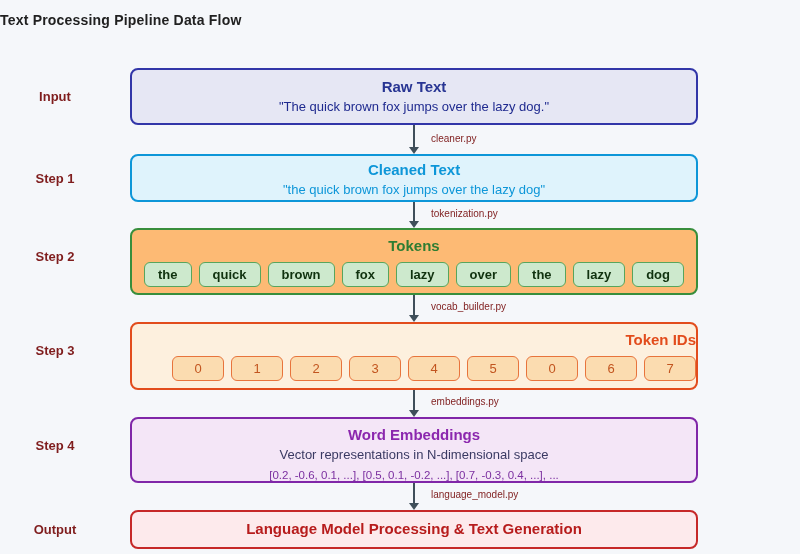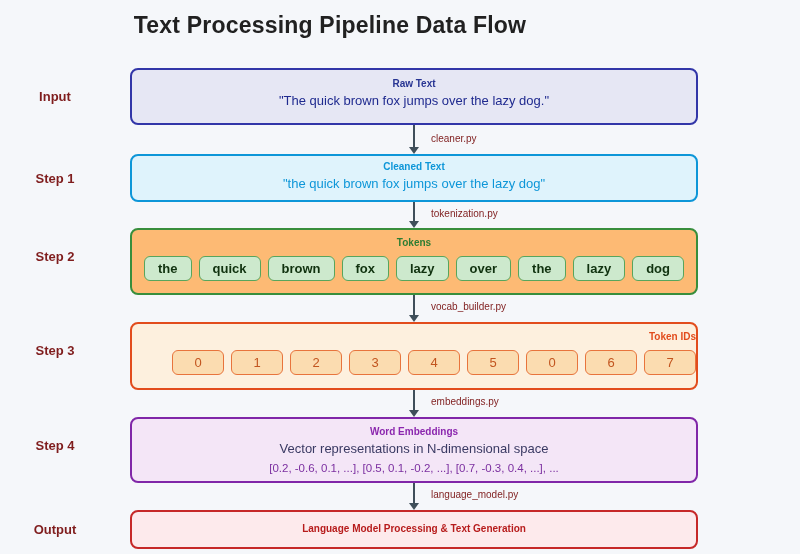--- a/index.html
+++ b/index.html
@@ -2,33 +2,33 @@
 <html><head>
 <meta charset="utf-8">
 <style>
   html,body{margin:0;padding:0;}
   .canvas{
     position:relative;width:800px;height:554px;overflow:hidden;
     background:#f5f7fa;
     font-family:"Liberation Sans","DejaVu Sans",sans-serif;
   }
   .page-title{
-    position:absolute;top:12px;left:0;width:660px;text-align:center;
-    font-size:23px;font-weight:bold;color:#212121;letter-spacing:.2px;
+    position:absolute;top:12px;left:0;width:660px;text-align:left;
+    font-size:14px;font-weight:bold;color:#212121;letter-spacing:.2px;
   }
   .stage-label{
     position:absolute;left:0;width:110px;text-align:center;
     font-size:13px;font-weight:bold;color:#7f1d1d;
   }
   .node{
     position:absolute;left:130px;width:568px;box-sizing:border-box;
     border-radius:8px;border:2px solid #000;
     display:flex;flex-direction:column;align-items:center;
   }
-  .node-title{font-size:10px;font-weight:bold;line-height:1.25;}
+  .node-title{font-size:15px;font-weight:bold;line-height:1.25;}
   .node-sub{font-size:13px;line-height:1.3;margin-top:2px;}
   .node-detail{font-size:11.5px;line-height:1.3;margin-top:4px;}
   .node-raw{top:68px;height:57px;background:#e6e7f4;border-color:#3236a8;padding-top:8px;}
   .node-raw .node-title{color:#283593;}
   .node-raw .node-sub{color:#1f2a8f;}
   .node-clean{top:154px;height:48px;background:#dff3fc;border-color:#0d96d8;padding-top:5px;}
   .node-clean .node-title{color:#0d96d8;}
   .node-clean .node-sub{color:#0d96d8;}
   .node-tokens{top:228px;height:67px;background:#fdba74;border-color:#388e3c;padding-top:7px;}
   .node-tokens .node-title{color:#2e7d32;}

